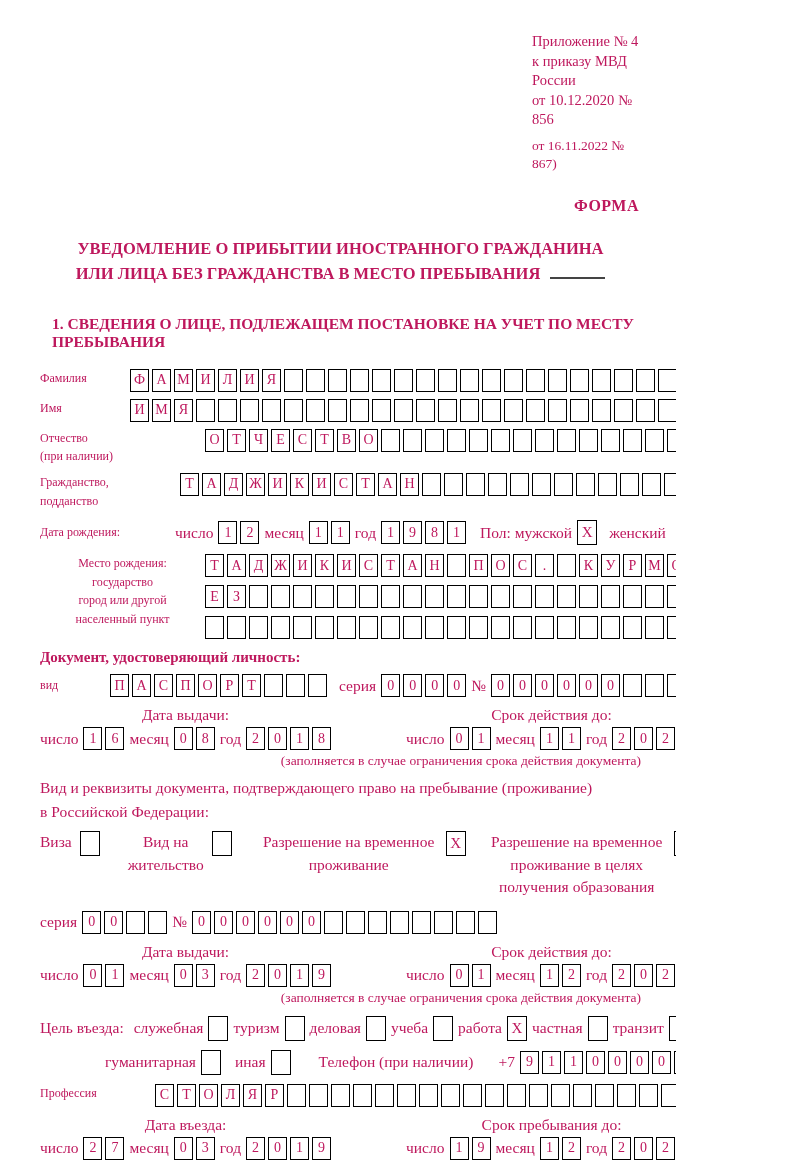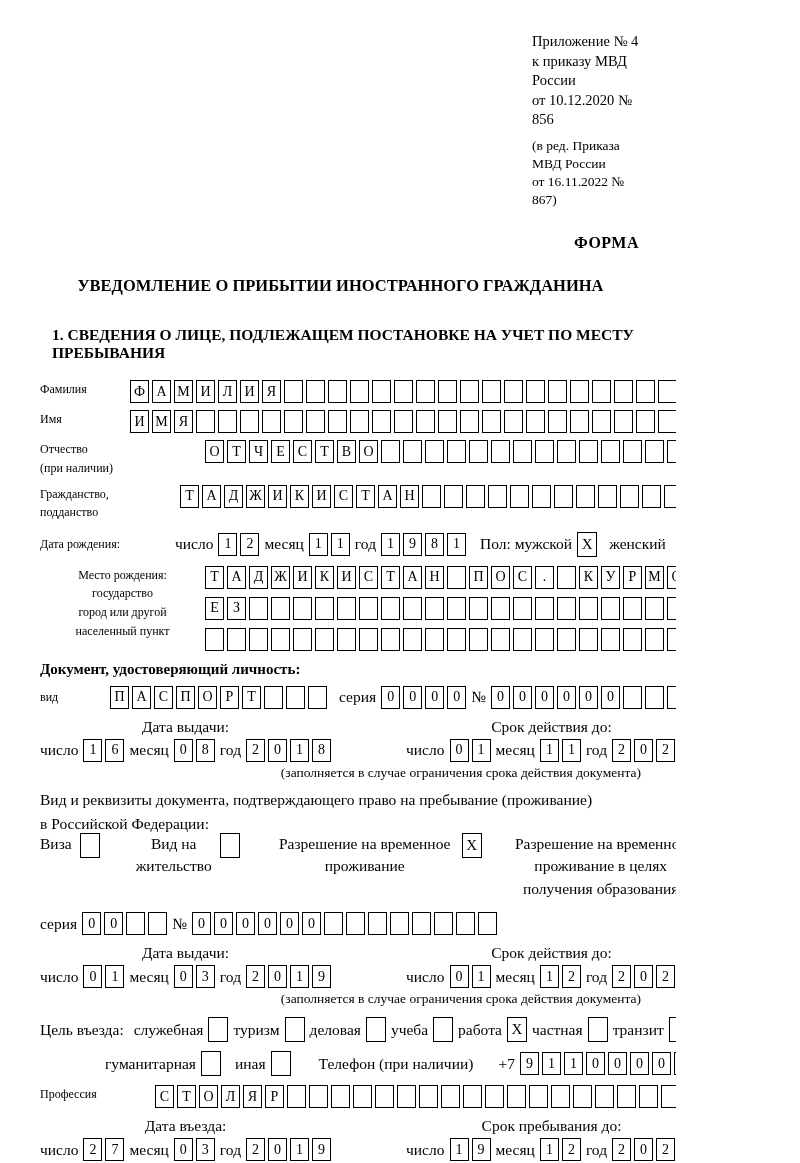--- a/index.html
+++ b/index.html
@@ -1,17 +1,17 @@
 <!DOCTYPE html>
 <html><head>
 <meta charset="utf-8">
 <style>
   html,body{margin:0;padding:0;background:#fff;}
   .page{width:676px;height:1163px;box-sizing:border-box;padding:32px 35px 0 40px;
-        font-family:"Liberation Serif", serif;color:#000000;position:relative;overflow:hidden;}
+        font-family:"Liberation Serif", serif;color:#be185d;position:relative;overflow:hidden;}
   .top-right{margin-left:492px;font-size:14.5px;line-height:1.35;}
   .top-right .amend{margin-top:7px;font-size:13.5px;}
   .forma{text-align:right;font-weight:bold;font-size:16px;margin-top:24px;padding-right:2px;letter-spacing:.5px;}
   .title{margin-top:22px;text-align:center;font-weight:bold;font-size:16.5px;line-height:1.5;}
   .blank-line{display:inline-block;width:55px;border-bottom:2px solid #444;margin-left:10px;}
   .sec1{margin-top:28px;font-weight:bold;font-size:15.5px;margin-left:12px;}
   .fieldrow{display:flex;align-items:flex-start;margin-top:7px;}
   .flabel{font-size:12px;flex-shrink:0;white-space:pre-line;line-height:1.55;}
   .cells{display:flex;gap:3px;flex-wrap:nowrap;}
   .cell{width:19px;height:23px;border:1.6px solid #000;box-sizing:border-box;flex-shrink:0;
@@ -19,44 +19,44 @@
   .cellbox{width:20px;height:25px;border:1.6px solid #000;box-sizing:border-box;flex-shrink:0;
         display:flex;align-items:center;justify-content:center;font-size:15px;}
   .mlabel{font-size:15.5px;margin:0 5px;white-space:nowrap;align-self:center;}
   .mlabel.first{margin-left:0;}
   .drow{display:flex;align-items:center;}
   .dheader{text-align:center;font-size:15.5px;margin-bottom:3px;}
   .dates-line{display:flex;margin-top:9px;}
   .note{font-size:13.5px;text-align:right;margin-top:3px;}
   .doc-heading{text-align:left;font-weight:bold;font-size:15px;margin-top:10px;}
   .para{font-size:15.5px;margin-top:10px;}
-  .optrow{display:flex;align-items:flex-start;gap:8px;}
+  .optrow{display:flex;align-items:flex-start;margin-top:10px;}
   .opt{display:flex;align-items:flex-start;}
   .opt-label{font-size:15.5px;white-space:pre-line;text-align:center;line-height:1.45;margin-right:8px;}
   .grid-col{display:flex;flex-direction:column;gap:8px;}
 </style>
 </head>
 <body>
 
 <div class="page">
 
   <div class="top-right">
     <div>Приложение № 4</div>
     <div>к приказу МВД России</div>
     <div>от 10.12.2020 № 856</div>
     <div class="amend">
-      <div>(в ред. Приказа МВД России</div>
       <div>от 16.11.2022 № 867)</div>
     </div>
   </div>
 
   <div class="forma">ФОРМА</div>
 
   <div class="title">
     <div>УВЕДОМЛЕНИЕ О ПРИБЫТИИ ИНОСТРАННОГО ГРАЖДАНИНА</div>
+    <div><span>ИЛИ ЛИЦА БЕЗ ГРАЖДАНСТВА В МЕСТО ПРЕБЫВАНИЯ</span><span class="blank-line"></span></div>
   </div>
 
   <div class="sec1">1. СВЕДЕНИЯ О ЛИЦЕ, ПОДЛЕЖАЩЕМ ПОСТАНОВКЕ НА УЧЕТ ПО МЕСТУ ПРЕБЫВАНИЯ</div>
 
   <div class="fieldrow" style="margin-top:18px;">
     <div class="flabel" style="width:90px;">Фамилия</div>
     <div class="cells">
         <div class="cell">Ф</div>
         <div class="cell">А</div>
         <div class="cell">М</div>

